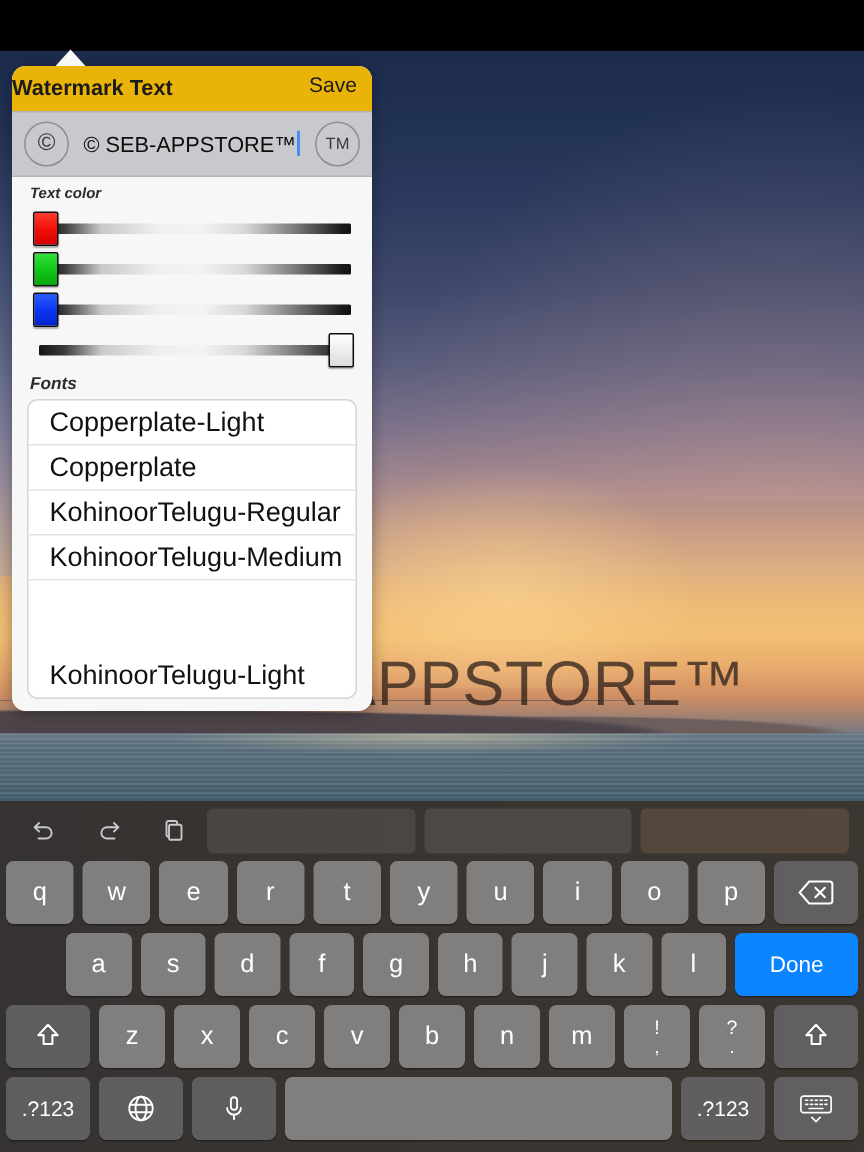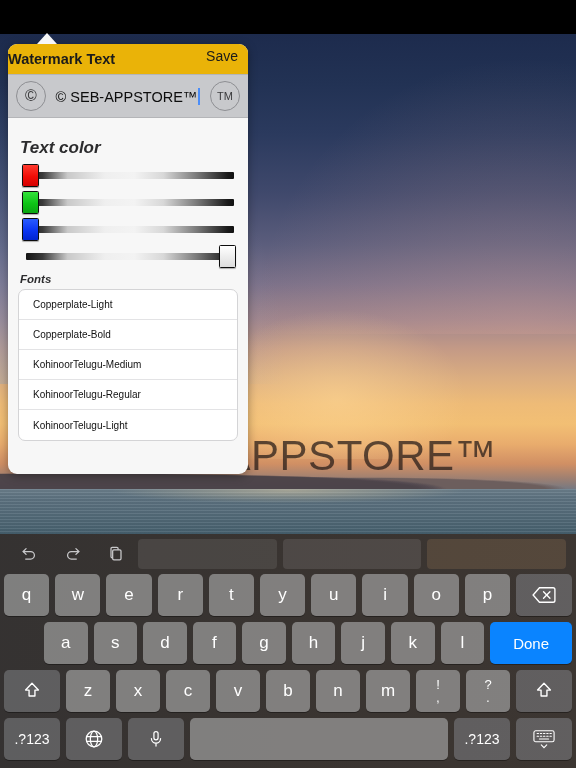--- a/index.html
+++ b/index.html
@@ -135,22 +135,22 @@
   .tf-value {
     flex: 1 1 auto; text-align: center; font-size: 14.5px; color: #0d0d0d;
     white-space: nowrap; overflow: hidden; position: relative;
   }
   .caret {
     display: inline-block; width: 2px; height: 17px; background: #4b8df8;
     vertical-align: -3px; margin-left: 1px;
   }
 
   .section-label {
-    font-size: 17px; font-style: italic; font-weight: 700;
-    color: #2c2c2e; padding: 6px 1px 3px 12px; margin-top: 14px;
+    font-size: 10px; font-style: italic; font-weight: 700;
+    color: #2c2c2e; padding: 6px 1px 3px 12px;
   }
   .sliders { padding: 0 10px; }
   .slider-row { position: relative; height: 27px; }
   .track {
     position: absolute; left: 8px; right: 4px; top: 11px; height: 7px;
     background: linear-gradient(to right,
       #151515 0%, #3a3a3a 8%, #c9c9c9 20%, #efefef 38%,
       #f3f3f3 52%, #d8d8d8 66%, #7a7a7a 82%, #1a1a1a 97%, #111 100%);
     border-radius: 1px;
   }
@@ -164,24 +164,24 @@
   .knob.b { background: linear-gradient(to bottom, #2a5cff 0%, #0a34f2 55%, #0024cf 100%); }
   .knob.a { background: linear-gradient(to bottom, #ffffff 0%, #ececec 55%, #dcdcdc 100%); }
 
   .fonts-label { font-size: 11.5px; font-style: italic; font-weight: 700; color: #2c2c2e; padding: 4px 14px 4px 12px; }
   .font-list {
     margin: 0 10px; background: #fff;
     border: 1px solid #d4d4d6; border-radius: 7px; overflow: hidden;
   }
   .font-item {
     height: 30px; display: flex; align-items: center;
-    padding-left: 14px; font-size: 10px; color: #111;
+    padding-left: 14px; font-size: 18px; color: #111;
     border-bottom: 1px solid #e3e3e5;
   }
-  .font-item:last-child { border-bottom: none; }
+  .font-item:last-child { border-bottom: none; margin-top: 48px; }
 
   
   .keyboard {
     position: absolute; left: 0; top: 534px; width: 576px; height: 234px;
     background: #2c2c2e;
     z-index: 40;
   }
   .kb-glass {
     position: absolute; inset: 0;
     background: linear-gradient(to right, rgba(60,55,52,.55) 0%, rgba(74,62,52,.45) 55%, rgba(90,72,56,.35) 100%);
@@ -274,23 +274,23 @@
       <div class="slider-row">
         <div class="track"></div>
         <div class="knob a" style="right:2px"></div>
       </div>
     </div>
 
     <div class="fonts-label">Fonts</div>
 
     <div class="font-list">
       <div class="font-item">Copperplate-Light</div>
-      <div class="font-item">Copperplate-Bold</div>
+      <div class="font-item">Copperplate</div>
+      <div class="font-item">KohinoorTelugu-Regular</div>
       <div class="font-item">KohinoorTelugu-Medium</div>
-      <div class="font-item">KohinoorTelugu-Regular</div>
       <div class="font-item">KohinoorTelugu-Light</div>
     </div>
   </div>
 
   <div class="keyboard">
     <div class="kb-glass"></div>
 
     <div class="predictive">
       <div class="pred-icons">
         <span>

